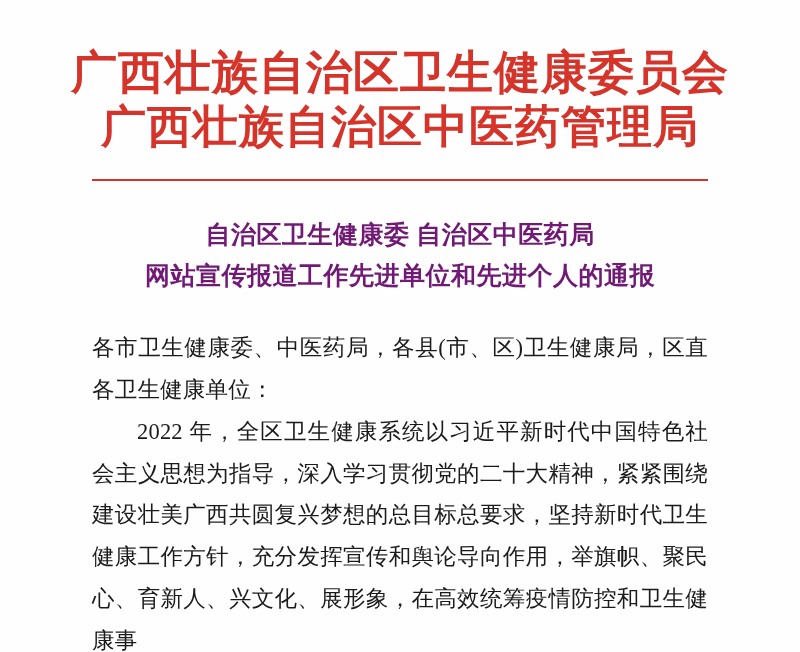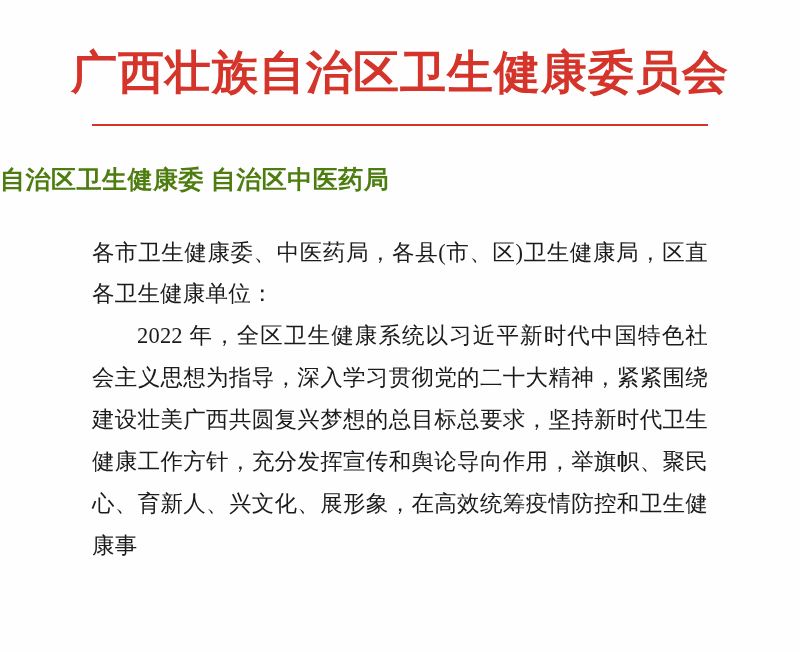--- a/index.html
+++ b/index.html
@@ -39,22 +39,22 @@
   }
   .rule {
     margin: 24px auto 0 auto;
     width: 616px;
     height: 2px;
     background: #d5342a;
   }
   
   .title-block {
     margin-top: 34px;
-    text-align: left;
-    color: #4d7c0f;
+    text-align: center;
+    color: #701a75;
   }
   .title-line {
     font-size: 25px;
     font-weight: bold;
     line-height: 1.62;
     letter-spacing: 0.5px;
     white-space: nowrap;
   }
   
   .body-block {
@@ -77,25 +77,27 @@
     margin-top: 0;
   }
 </style>
 </head>
 <body>
 
 <div class="page">
 
   <div class="letterhead">
     <div class="letterhead-line first">广西壮族自治区卫生健康委员会</div>
+    <div class="letterhead-line second">广西壮族自治区中医药管理局</div>
     <div class="rule"></div>
   </div>
 
   <div class="title-block">
     <div class="title-line">自治区卫生健康委  自治区中医药局</div>
+    <div class="title-line">网站宣传报道工作先进单位和先进个人的通报</div>
   </div>
 
   <div class="body-block">
     <div class="para">各市卫生健康委、中医药局，各县(市、区)卫生健康局，区直各卫生健康单位：</div>
     <div class="para indent">2022 年，全区卫生健康系统以习近平新时代中国特色社会主义思想为指导，深入学习贯彻党的二十大精神，紧紧围绕建设壮美广西共圆复兴梦想的总目标总要求，坚持新时代卫生健康工作方针，充分发挥宣传和舆论导向作用，举旗帜、聚民心、育新人、兴文化、展形象，在高效统筹疫情防控和卫生健康事</div>
   </div>
 
 </div>
 
 </body></html>

